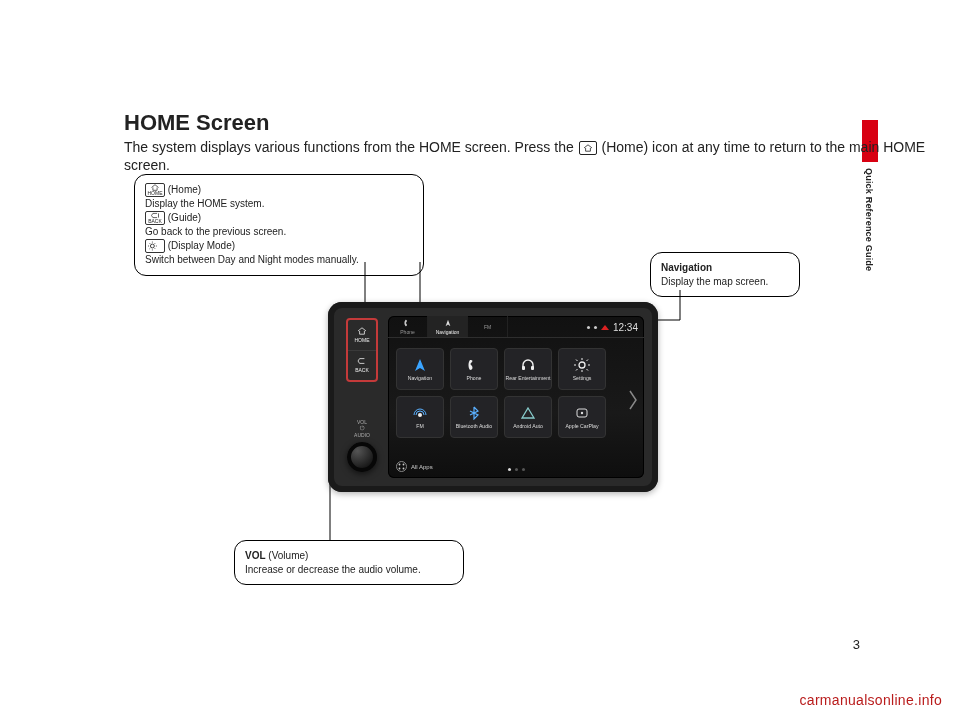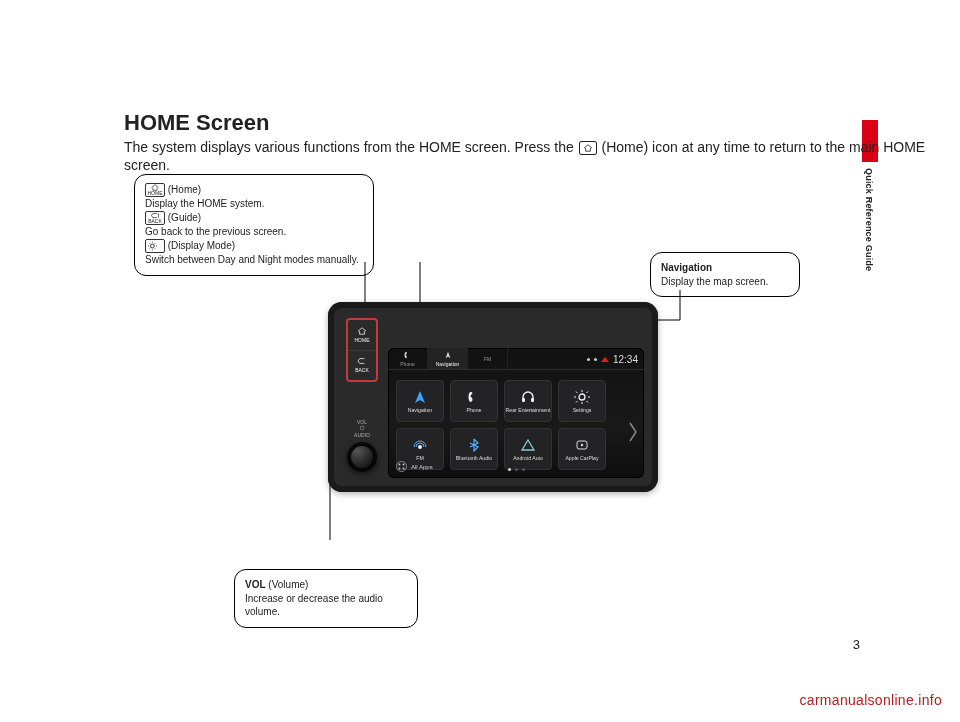--- a/index.html
+++ b/index.html
@@ -54,23 +54,23 @@
   .callout {
     position: absolute;
     border: 1.2px solid #000;
     border-radius: 12px;
     background: #fff;
     padding: 8px 10px;
     font-size: 10px;
     line-height: 1.35;
   }
   .callout b { font-weight: bold; }
-  .co-buttons { left: 134px; top: 174px; width: 240px; }
+  .co-buttons { left: 134px; top: 174px; width: 290px; }
   .co-nav     { left: 650px; top: 252px; width: 150px; }
-  .co-vol     { left: 234px; top: 540px; width: 184px; margin-top: 29px; }
+  .co-vol     { left: 234px; top: 540px; width: 230px; }
   .page-num {
     position: absolute;
     right: 100px; bottom: 70px;
     font-size: 13px;
   }
   .watermark {
     position: absolute;
     right: 18px; bottom: 14px;
     font-size: 14px;
     color: #b91c1c;
@@ -113,21 +113,20 @@
     background: radial-gradient(circle at 35% 30%, #555, #111 70%);
     box-shadow: 0 2px 6px rgba(0,0,0,.6), inset 0 0 0 4px #070707;
   }
 
   .screen {
     position:absolute; left:60px; right:14px; top:14px; bottom:14px;
     background: linear-gradient(180deg, #111 0%, #191919 60%, #0e0e0e 100%);
     border-radius: 6px;
     box-shadow: inset 0 0 0 1px #000;
     overflow:hidden;
-    margin-top:32px;
   }
   .tabrow {
     display:flex; height:22px; border-bottom:1px solid #2e2e2e;
   }
   .tab {
     width:40px; display:flex; flex-direction:column; align-items:center; justify-content:center;
     font-size:5px; color:#999; gap:1px;
     border-right:1px solid #222;
   }
   .tab.active { color:#eee; background:#232323; }

